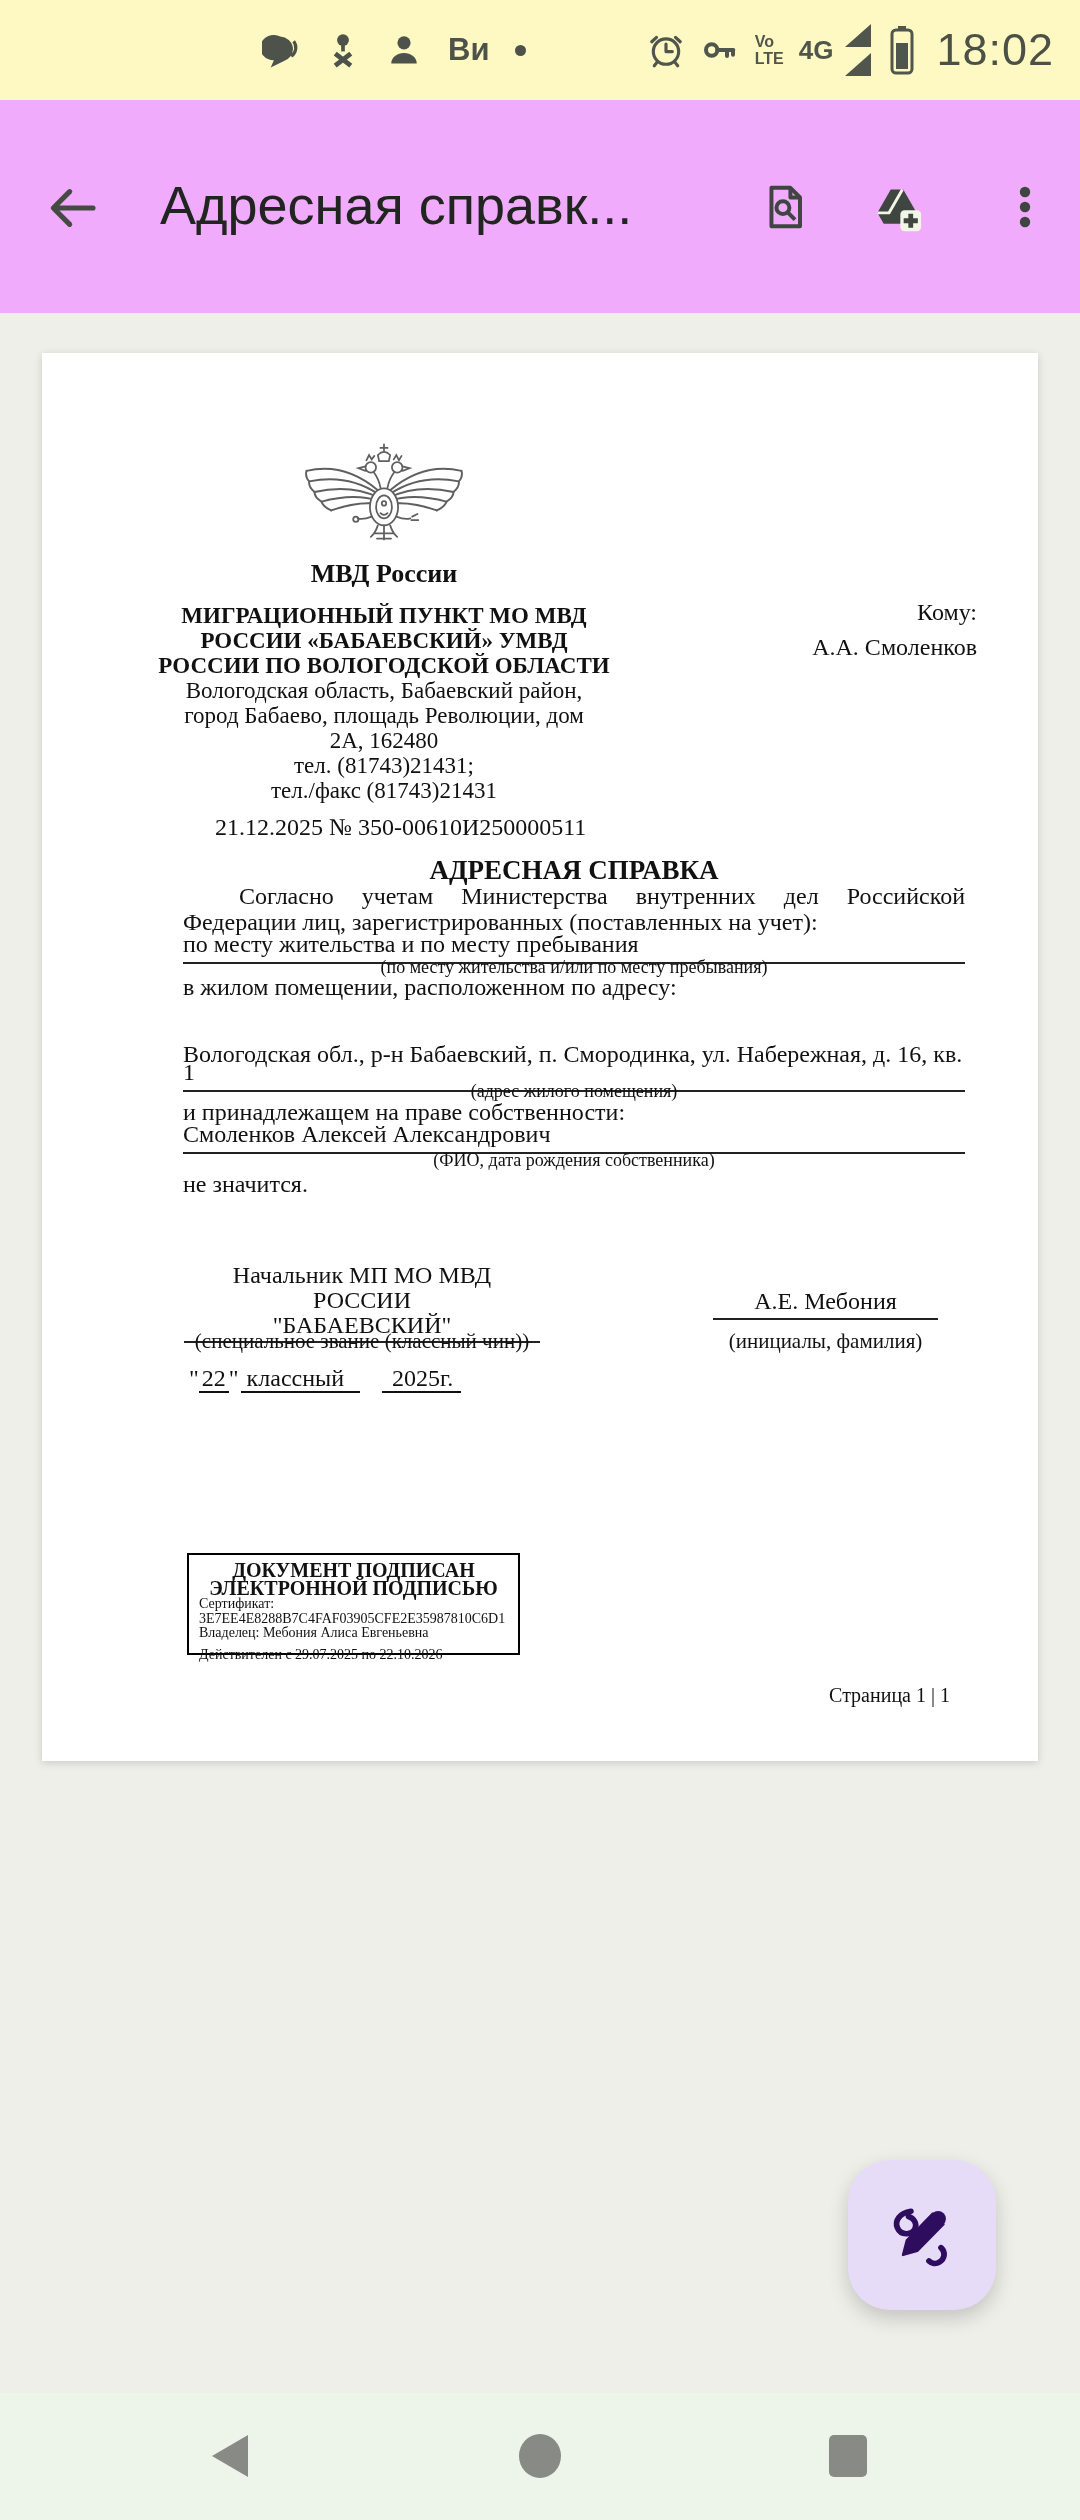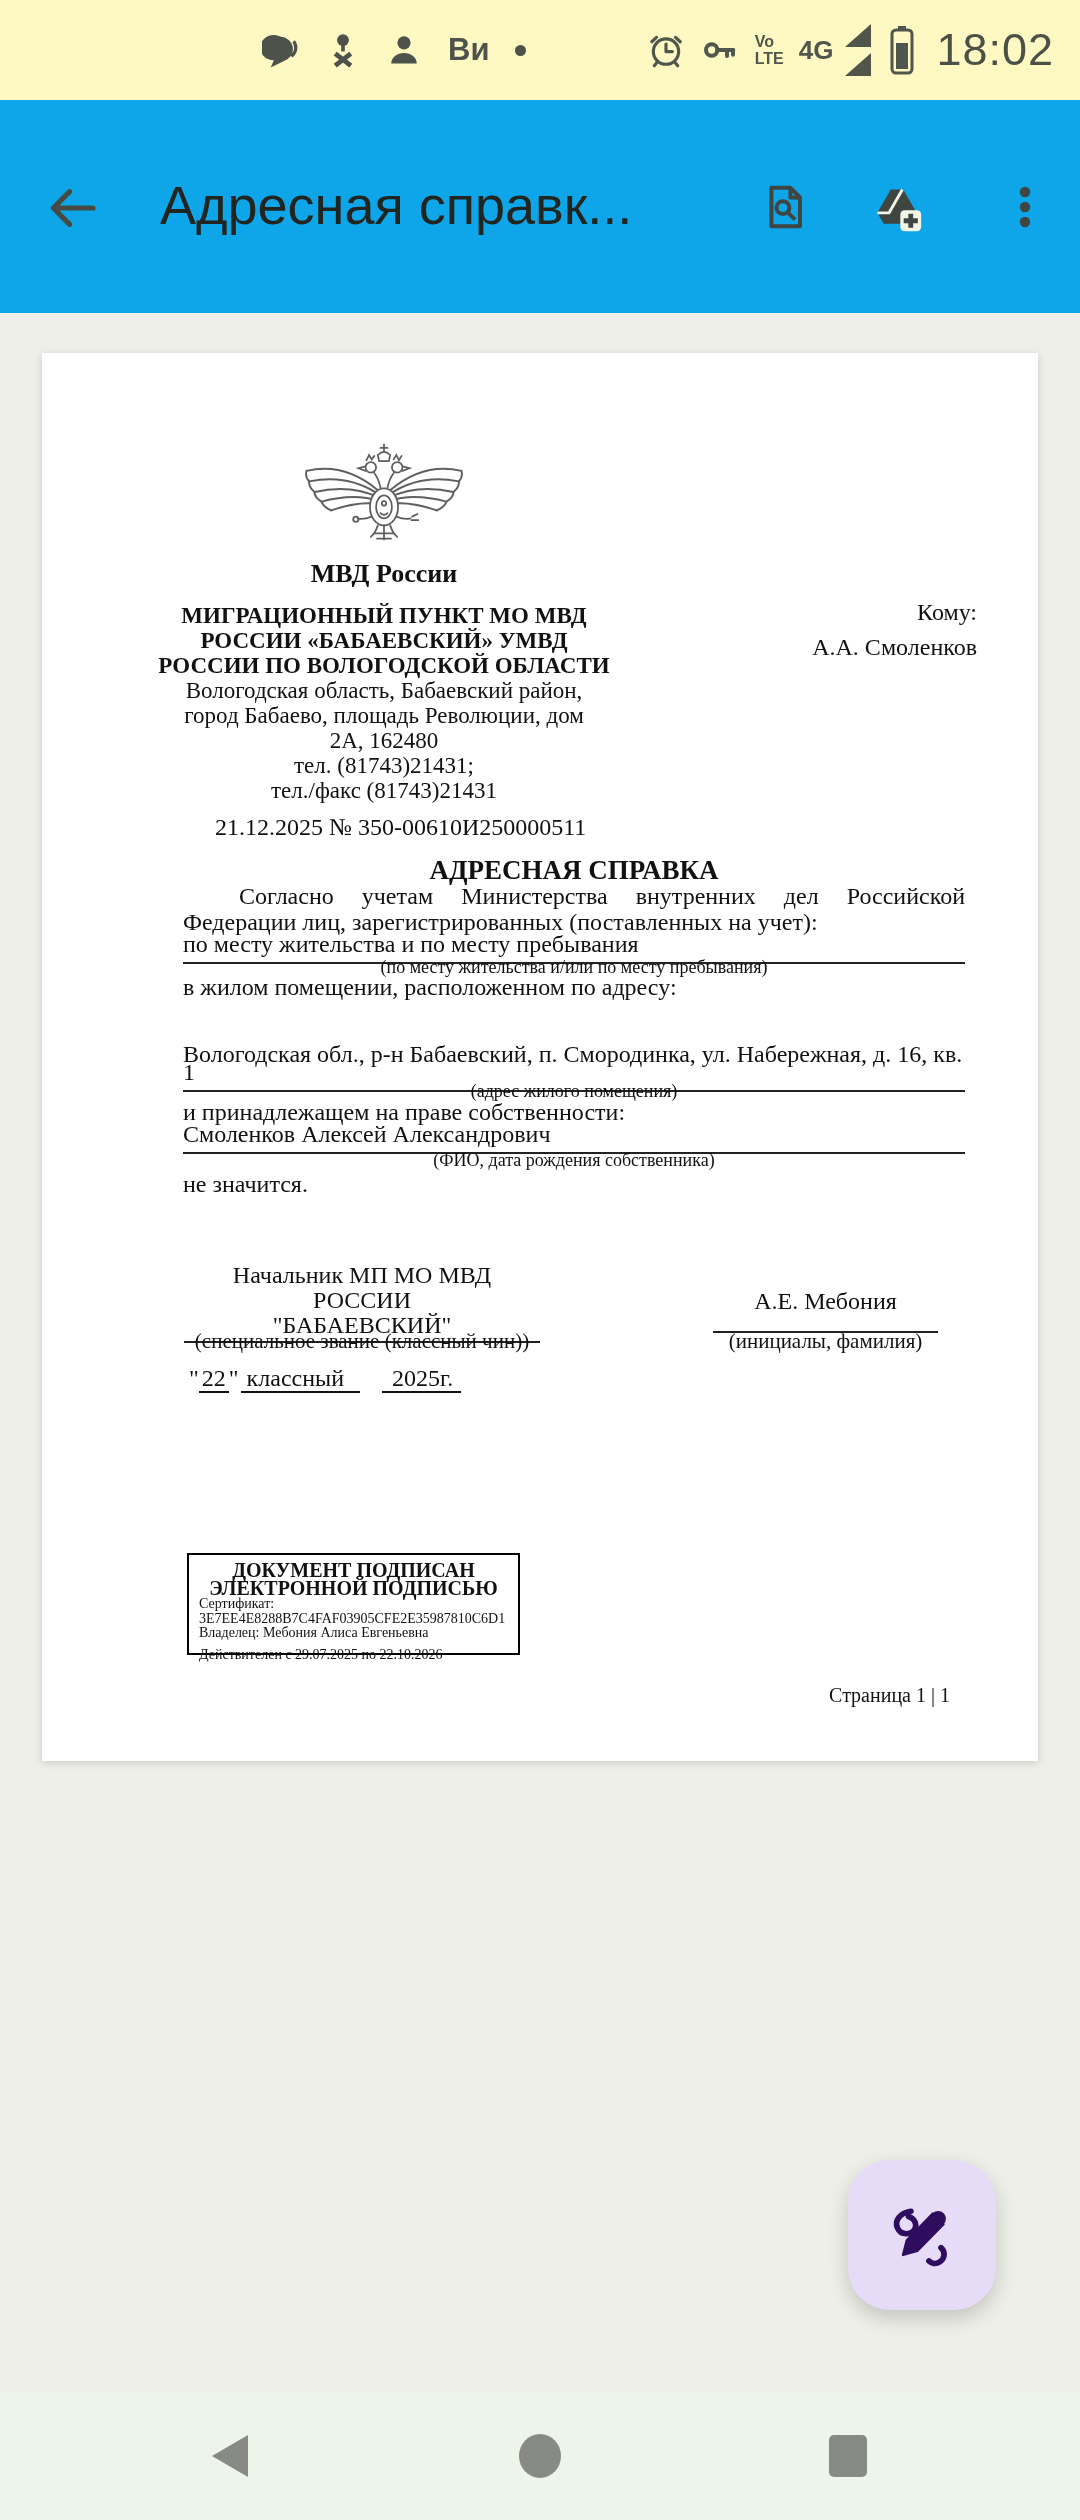--- a/index.html
+++ b/index.html
@@ -8,21 +8,21 @@
   
   .statusbar{position:absolute;top:0;left:0;width:1080px;height:100px;background:#fef9c3;}
   .sb-left{position:absolute;left:262px;top:0;height:100px;display:flex;align-items:center;gap:26px;color:#4d524a;}
   .sb-right{position:absolute;right:26px;top:0;height:100px;display:flex;align-items:center;gap:15px;color:#51564c;}
   .sb-carrier{font-size:31px;font-weight:600;color:#4d524a;}
   .sb-dot{width:11px;height:11px;border-radius:50%;background:#4d524a;}
   .volte{display:flex;flex-direction:column;align-items:flex-start;line-height:17px;font-size:16px;font-weight:700;color:#51564c;}
   .net4g{font-size:26px;font-weight:600;color:#51564c;margin-right:-6px;}
   .sb-time{font-size:45px;color:#4c5147;letter-spacing:1px;margin-left:6px;}
   
-  .appbar{position:absolute;top:100px;left:0;width:1080px;height:213px;background:#0ea5e9;}
+  .appbar{position:absolute;top:100px;left:0;width:1080px;height:213px;background:#f0abfc;}
   .back-btn{position:absolute;left:44px;top:80px;width:56px;height:56px;}
   .appbar-title{position:absolute;left:160px;top:74px;font-size:54px;color:#20251f;white-space:nowrap;
                 max-width:560px;overflow:hidden;}
   .ab-ic{position:absolute;top:82px;width:50px;height:50px;}
   .ic-find{left:760px;} .ic-drive{left:872px;} .ic-dots{left:1000px;}
   
   .viewer{position:absolute;top:313px;left:0;width:1080px;height:2080px;background:#eeefe9;}
   .page{position:absolute;left:42px;top:40px;width:996px;height:1408px;background:#ffffff;
         box-shadow:0 2px 8px rgba(0,0,0,.15);
         font-family:"Liberation Serif","DejaVu Serif",serif;color:#111;}
@@ -45,21 +45,21 @@
   .addr2{left:141px;top:706px;width:782px;font-size:24px;padding-bottom:4px;}
   .cap2{left:141px;top:728px;width:782px;}
   .ownership{left:141px;top:746px;width:782px;font-size:24px;}
   .owner{left:141px;top:768px;width:782px;font-size:24px;padding-bottom:4px;}
   .cap3{left:141px;top:797px;width:782px;}
   .result{left:141px;top:818px;width:782px;font-size:24px;}
   .sig-left{left:142px;top:910px;width:356px;text-align:center;font-size:24px;line-height:25px;
             border-bottom:2px solid #222;padding-bottom:3px;}
   .sig-left-cap{left:142px;top:976px;width:356px;text-align:center;font-size:21px;}
   .sig-right{left:671px;top:935px;width:225px;text-align:center;font-size:24px;
-             border-bottom:2px solid #222;padding-bottom:16px;}
+             border-bottom:2px solid #222;padding-bottom:3px;}
   .sig-right-cap{left:671px;top:976px;width:225px;text-align:center;font-size:21px;}
   .date-line{left:147px;top:1012px;font-size:24px;white-space:nowrap;}
   .u{border-bottom:2px solid #111;}
   .d-day{padding:0 3px;}
   .d-month{padding:0 16px 0 6px;margin-left:2px;}
   .d-year{padding:0 8px 0 10px;margin-left:22px;}
   .stamp{left:145px;top:1200px;width:333px;height:102px;border:2px solid #000;box-sizing:border-box;
          padding:6px 10px 0 10px;}
   .stamp-title{text-align:center;font-weight:bold;font-size:20px;line-height:18px;}
   .stamp-small{font-size:14px;line-height:14.5px;}

